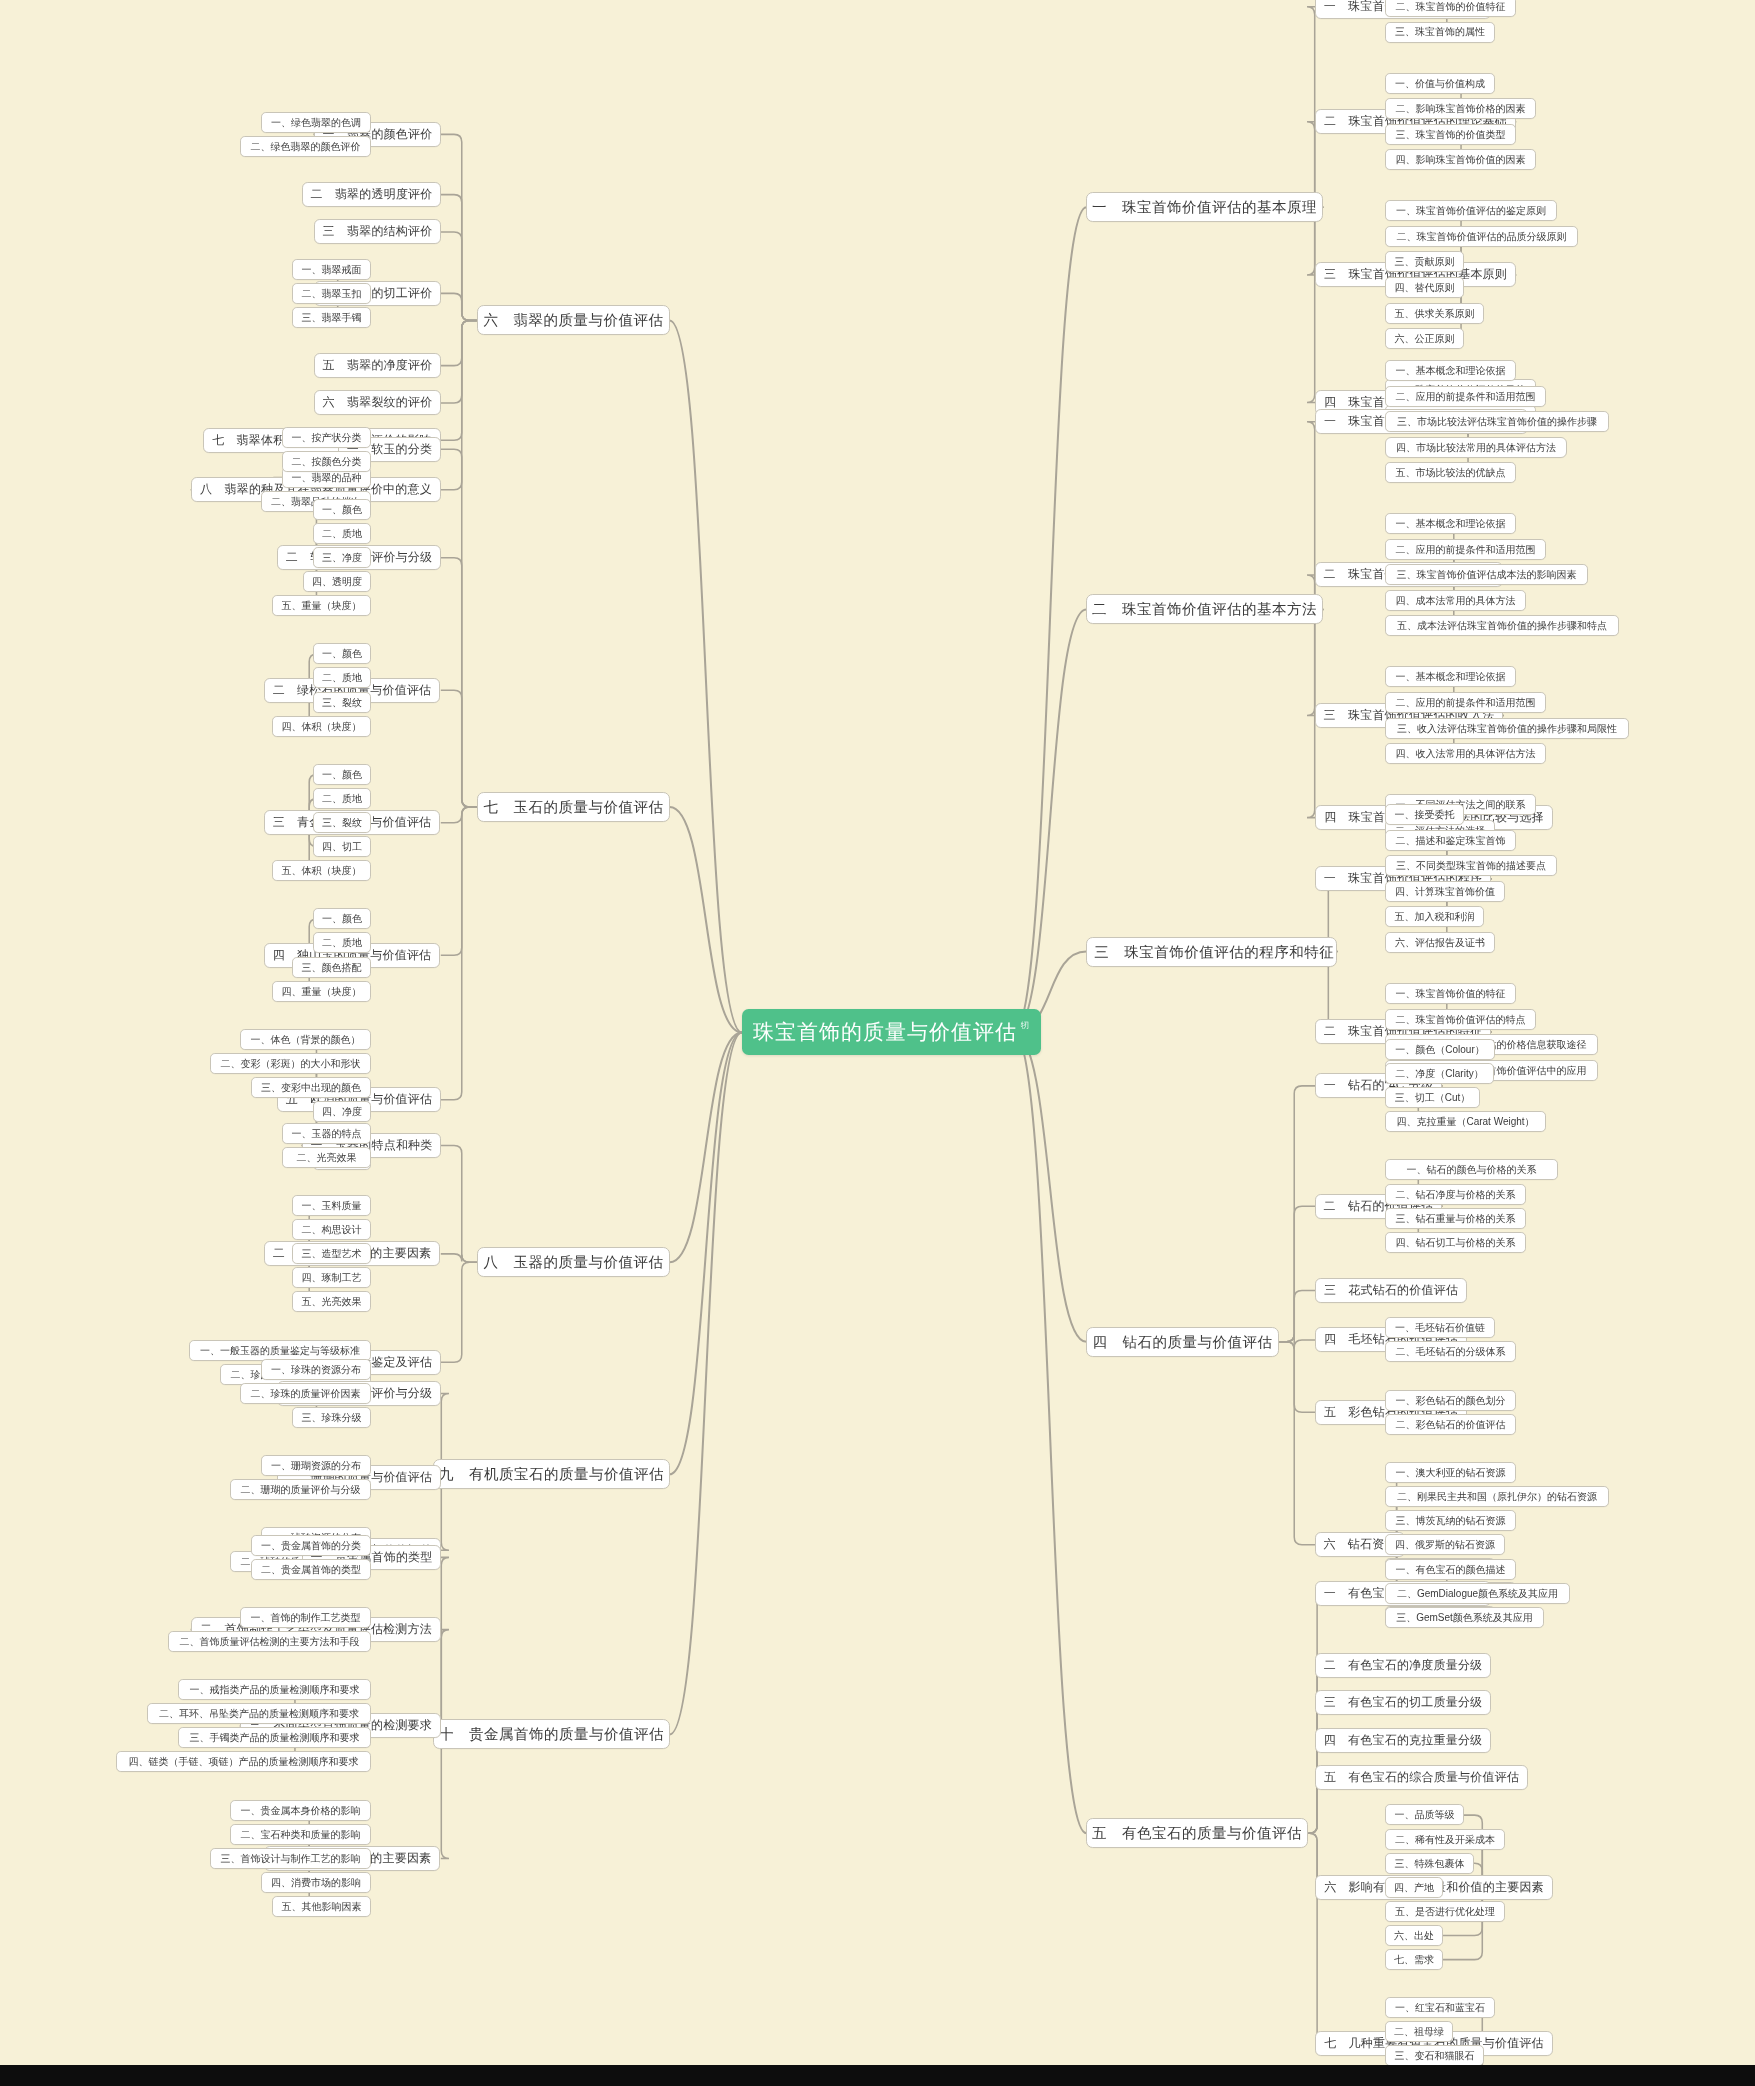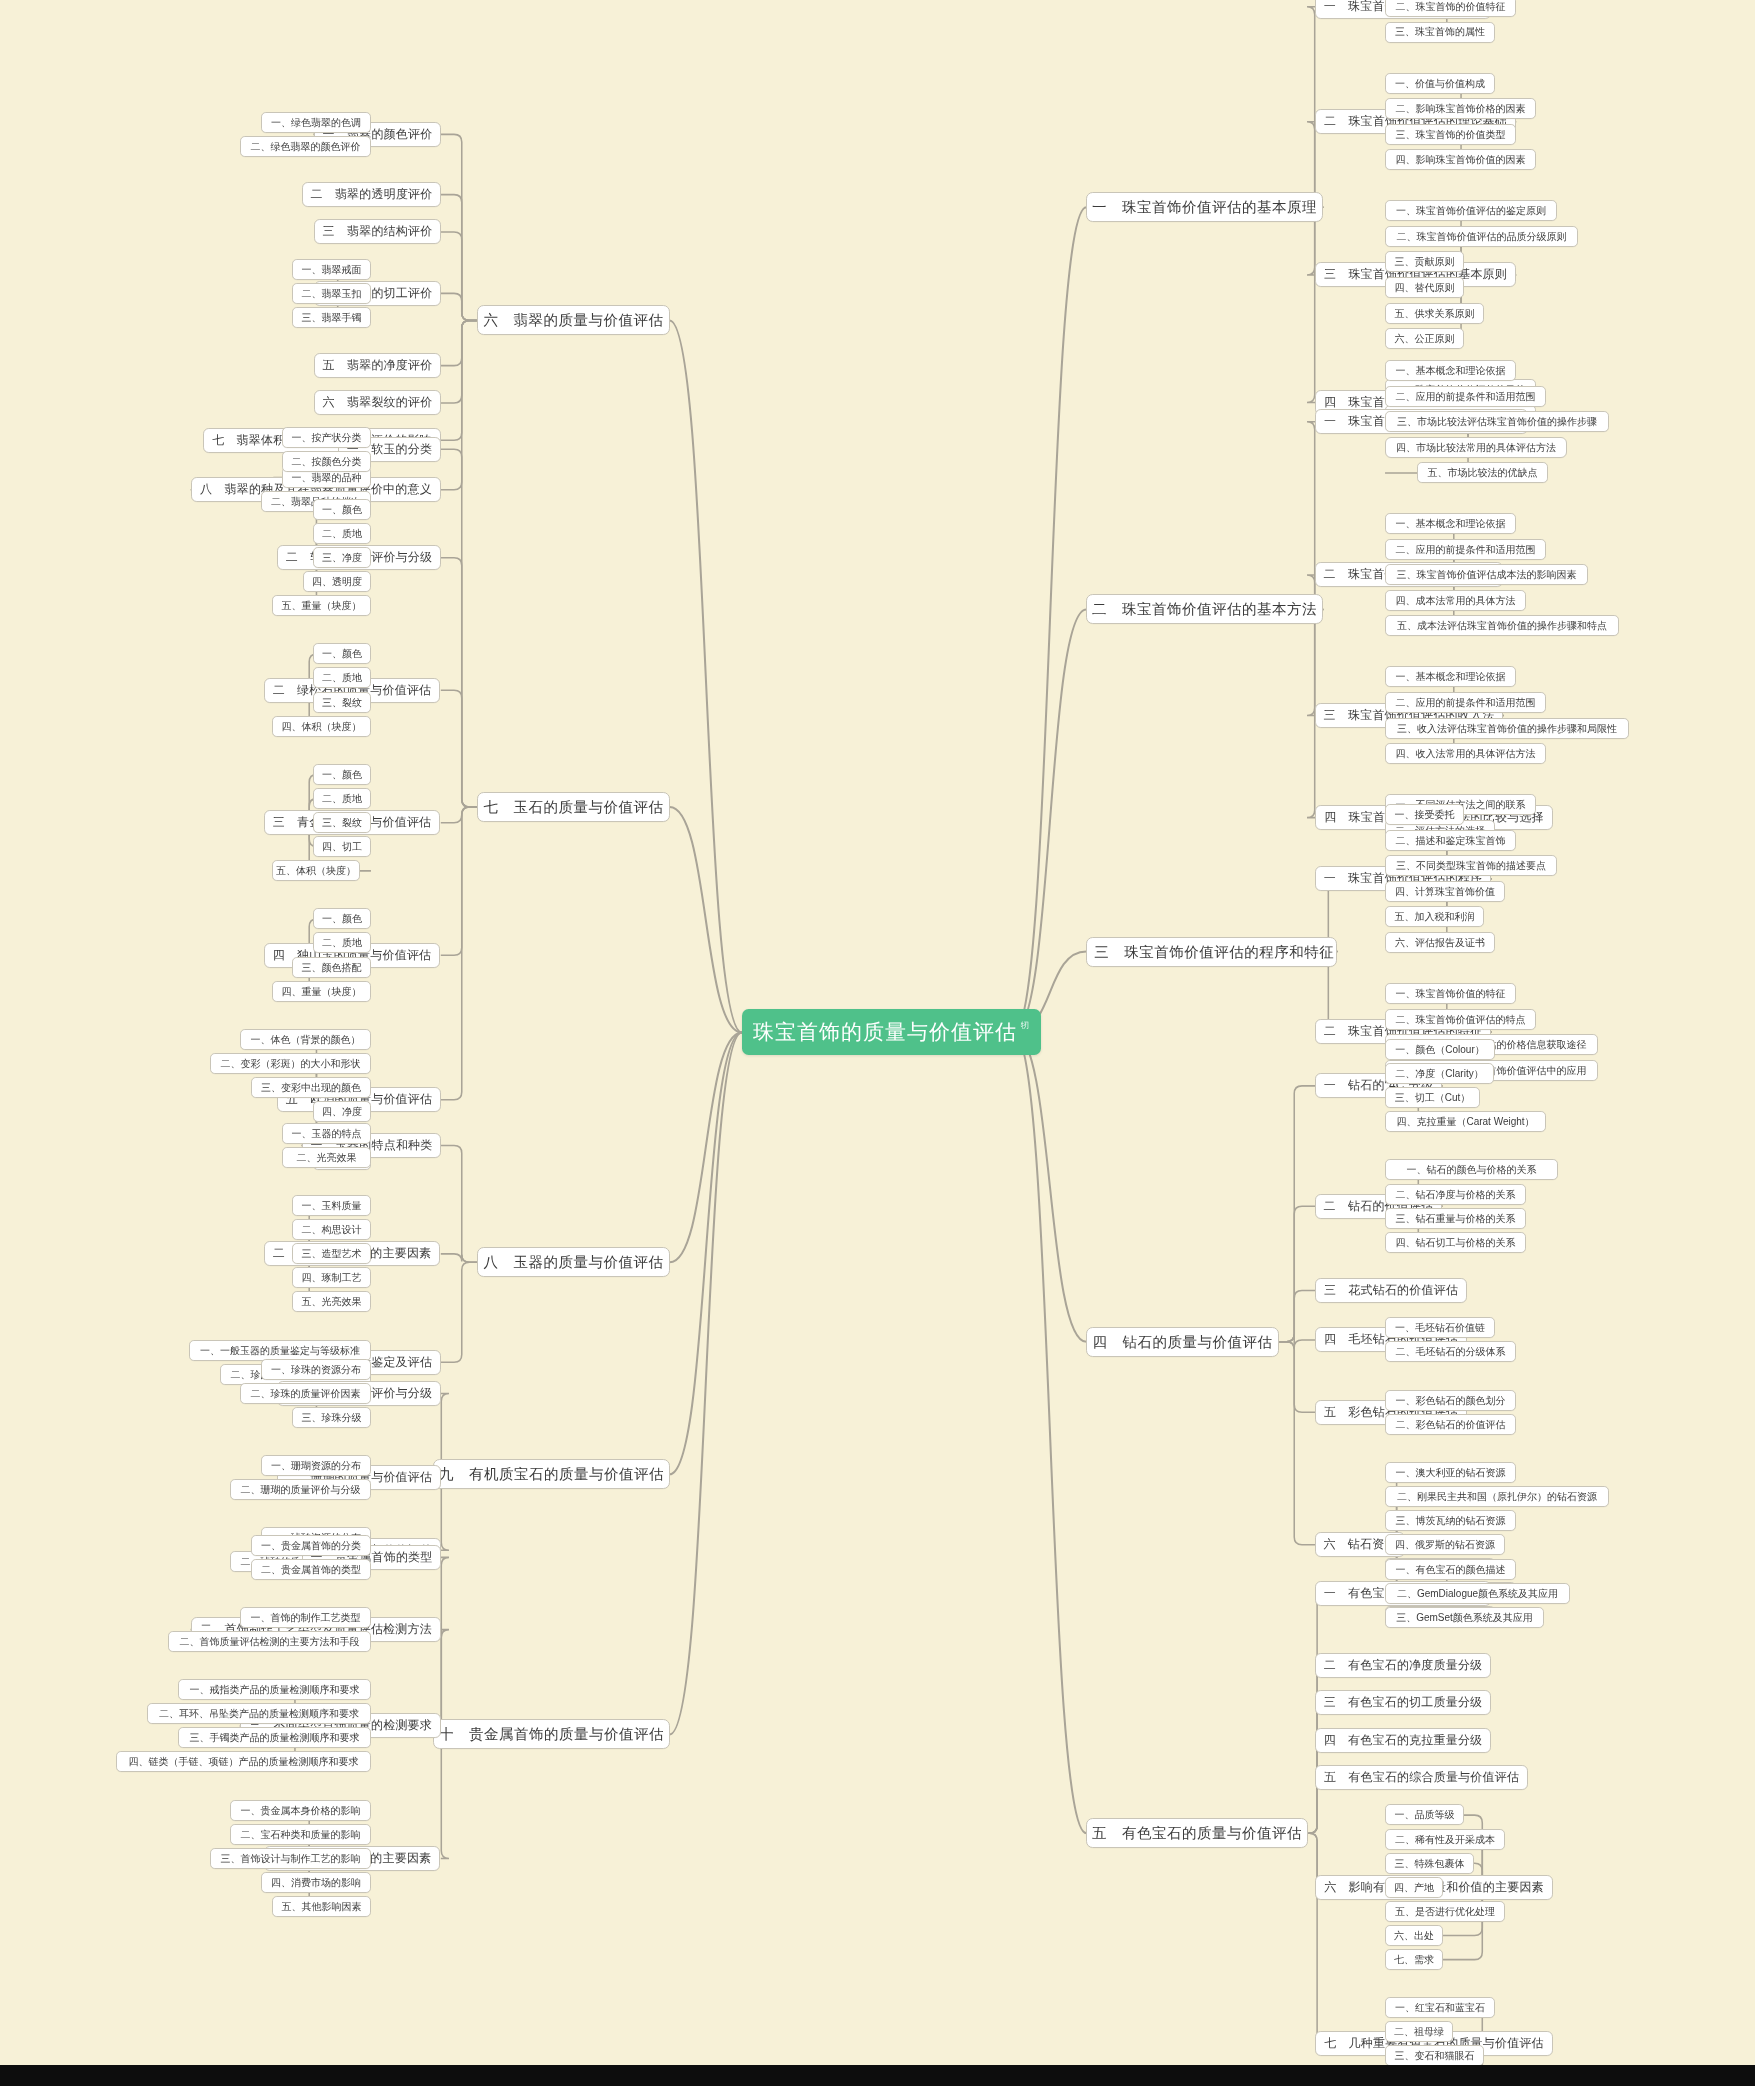--- a/index.html
+++ b/index.html
@@ -296,21 +296,21 @@
       <div class="node lvl3" style="left: 1385px; top: 328px; width: 79px;">六、公正原则</div>
       <div class="node lvl2" style="left: 1315px; top: 390px; width: 213px;">四　珠宝首饰价值评估的目的和意义</div>
       <div class="node lvl3" style="left: 1385px; top: 379px; width: 151px;">一、珠宝首饰价值评估的目的</div>
       <div class="node lvl3" style="left: 1385px; top: 405px; width: 151px;">二、珠宝首饰价值评估的意义</div>
       <div class="node lvl1" style="left: 1086px; top: 594px; width: 237px;">二　珠宝首饰价值评估的基本方法</div>
       <div class="node lvl2" style="left: 1315px; top: 409px; width: 213px;">一　珠宝首饰价值评估的市场比较法</div>
       <div class="node lvl3" style="left: 1385px; top: 360px; width: 131px;">一、基本概念和理论依据</div>
       <div class="node lvl3" style="left: 1385px; top: 386px; width: 161px;">二、应用的前提条件和适用范围</div>
       <div class="node lvl3" style="left: 1385px; top: 411px; width: 224px;">三、市场比较法评估珠宝首饰价值的操作步骤</div>
       <div class="node lvl3" style="left: 1385px; top: 437px; width: 182px; border-radius: 6px;">四、市场比较法常用的具体评估方法</div>
-      <div class="node lvl3" style="left: 1385px; top: 462px; width: 131px; margin-left: 32px;">五、市场比较法的优缺点</div>
+      <div class="node lvl3" style="left: 1385px; top: 462px; width: 131px;">五、市场比较法的优缺点</div>
       <div class="node lvl2" style="left: 1315px; top: 562px; width: 188px;">二　珠宝首饰价值评估的成本法</div>
       <div class="node lvl3" style="left: 1385px; top: 513px; width: 131px;">一、基本概念和理论依据</div>
       <div class="node lvl3" style="left: 1385px; top: 539px; width: 161px;">二、应用的前提条件和适用范围</div>
       <div class="node lvl3" style="left: 1385px; top: 564px; width: 203px;">三、珠宝首饰价值评估成本法的影响因素</div>
       <div class="node lvl3" style="left: 1385px; top: 590px; width: 141px;">四、成本法常用的具体方法</div>
       <div class="node lvl3" style="left: 1385px; top: 615px; width: 234px;">五、成本法评估珠宝首饰价值的操作步骤和特点</div>
       <div class="node lvl2" style="left: 1315px; top: 703px; width: 188px;">三　珠宝首饰价值评估的收入法</div>
       <div class="node lvl3" style="left: 1385px; top: 666px; width: 131px;">一、基本概念和理论依据</div>
       <div class="node lvl3" style="left: 1385px; top: 692px; width: 161px;">二、应用的前提条件和适用范围</div>
       <div class="node lvl3" style="left: 1385px; top: 718px; width: 244px;">三、收入法评估珠宝首饰价值的操作步骤和局限性</div>
@@ -407,21 +407,21 @@
       <div class="node lvl2" style="left: 264px; top: 678px; width: 176px;">二　绿松石的质量与价值评估</div>
       <div class="node lvl3" style="left: 313px; top: 643px; width: 58px;">一、颜色</div>
       <div class="node lvl3" style="left: 313px; top: 667px; width: 58px;">二、质地</div>
       <div class="node lvl3" style="left: 313px; top: 692px; width: 58px;">三、裂纹</div>
       <div class="node lvl3" style="left: 272px; top: 716px; width: 99px;">四、体积（块度）</div>
       <div class="node lvl2" style="left: 264px; top: 810px; width: 176px;">三　青金岩的质量与价值评估</div>
       <div class="node lvl3" style="left: 313px; top: 764px; width: 58px;">一、颜色</div>
       <div class="node lvl3" style="left: 313px; top: 788px; width: 58px;">二、质地</div>
       <div class="node lvl3" style="left: 313px; top: 812px; width: 58px;">三、裂纹</div>
       <div class="node lvl3" style="left: 313px; top: 836px; width: 58px;">四、切工</div>
-      <div class="node lvl3" style="left: 272px; top: 860px; width: 88px;">五、体积（块度）</div>
+      <div class="node lvl3" style="left: 272px; top: 860px; width: 99px;">五、体积（块度）</div>
       <div class="node lvl2" style="left: 264px; top: 943px; width: 176px;">四　独山玉的质量与价值评估</div>
       <div class="node lvl3" style="left: 313px; top: 908px; width: 58px;">一、颜色</div>
       <div class="node lvl3" style="left: 313px; top: 932px; width: 58px;">二、质地</div>
       <div class="node lvl3" style="left: 292px; top: 957px; width: 79px;">三、颜色搭配</div>
       <div class="node lvl3" style="left: 272px; top: 981px; width: 99px;">四、重量（块度）</div>
       <div class="node lvl2" style="left: 277px; top: 1087px; width: 164px;">五　欧泊的质量与价值评估</div>
       <div class="node lvl3" style="left: 240px; top: 1029px; width: 131px;">一、体色（背景的颜色）</div>
       <div class="node lvl3" style="left: 210px; top: 1053px; width: 161px;">二、变彩（彩斑）的大小和形状</div>
       <div class="node lvl3" style="left: 251px; top: 1077px; width: 120px;">三、变彩中出现的颜色</div>
       <div class="node lvl3" style="left: 313px; top: 1101px; width: 58px;">四、净度</div>

